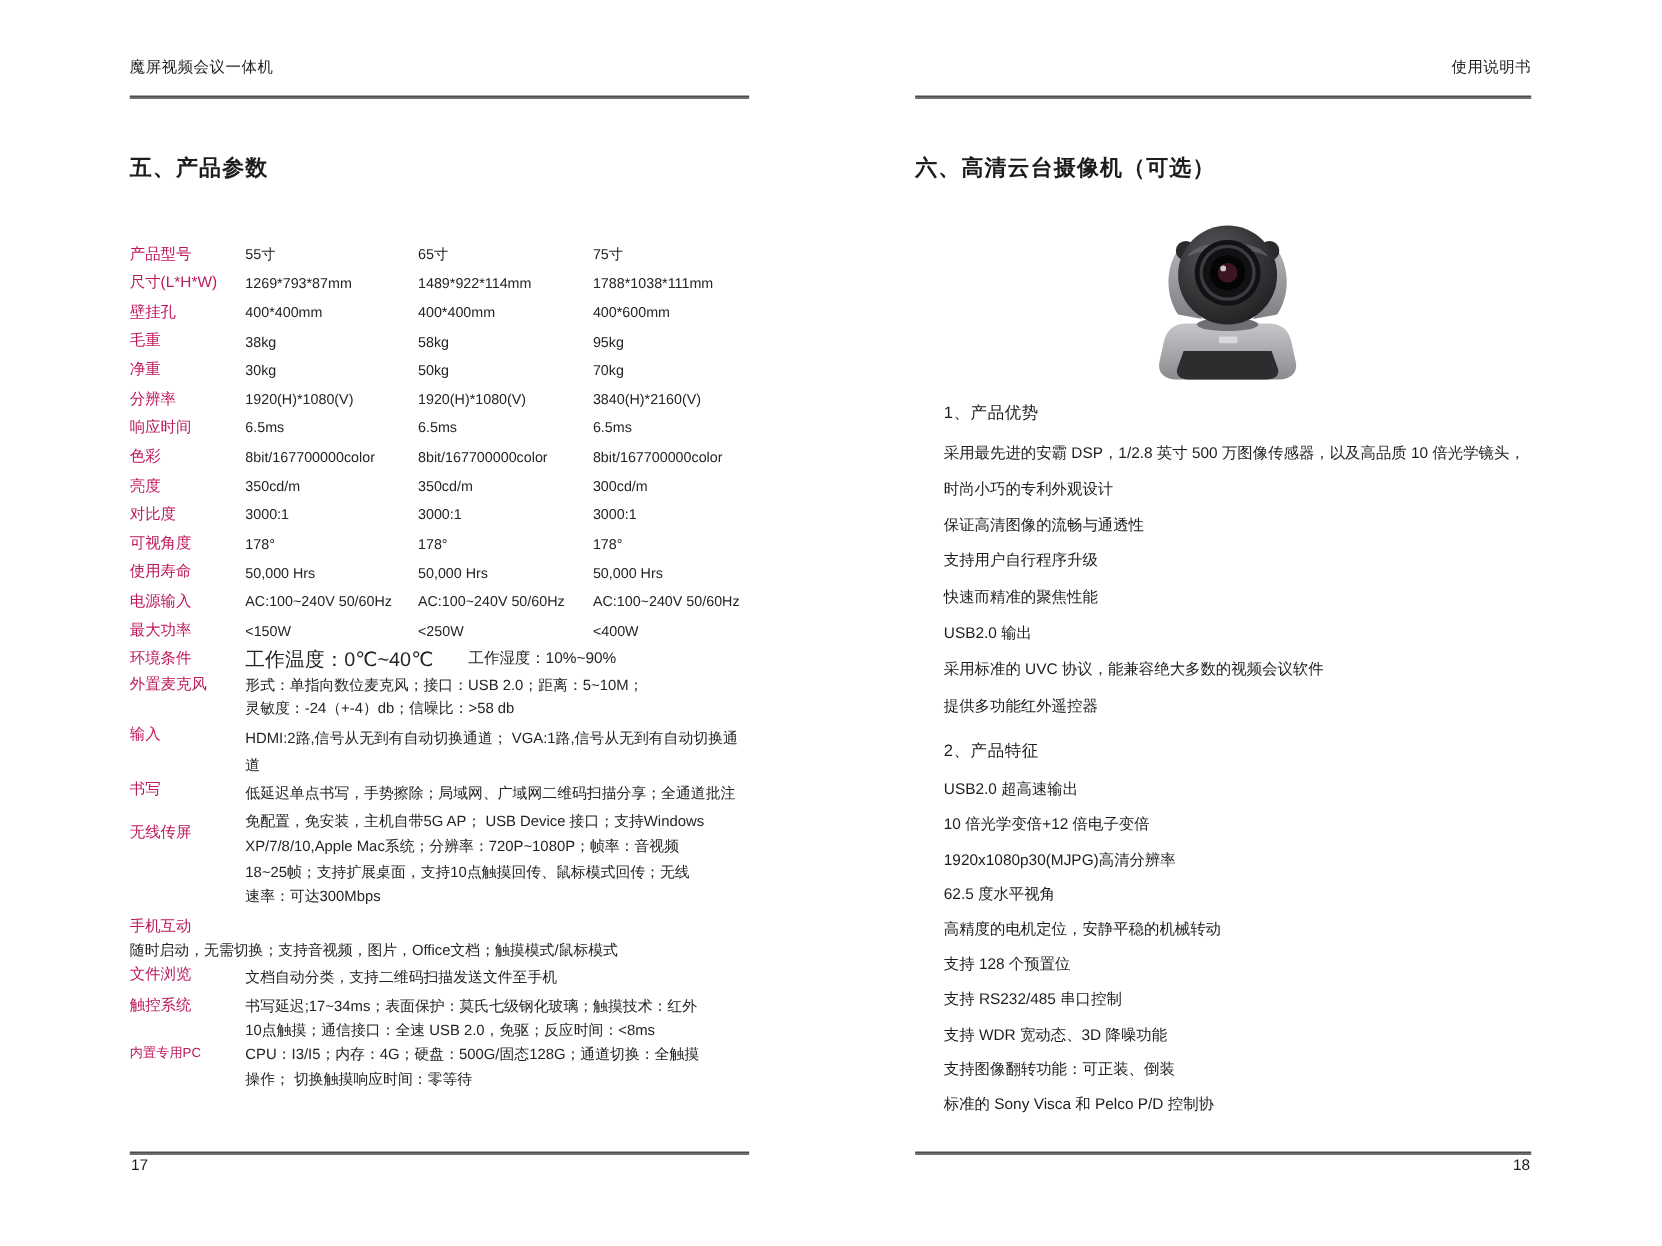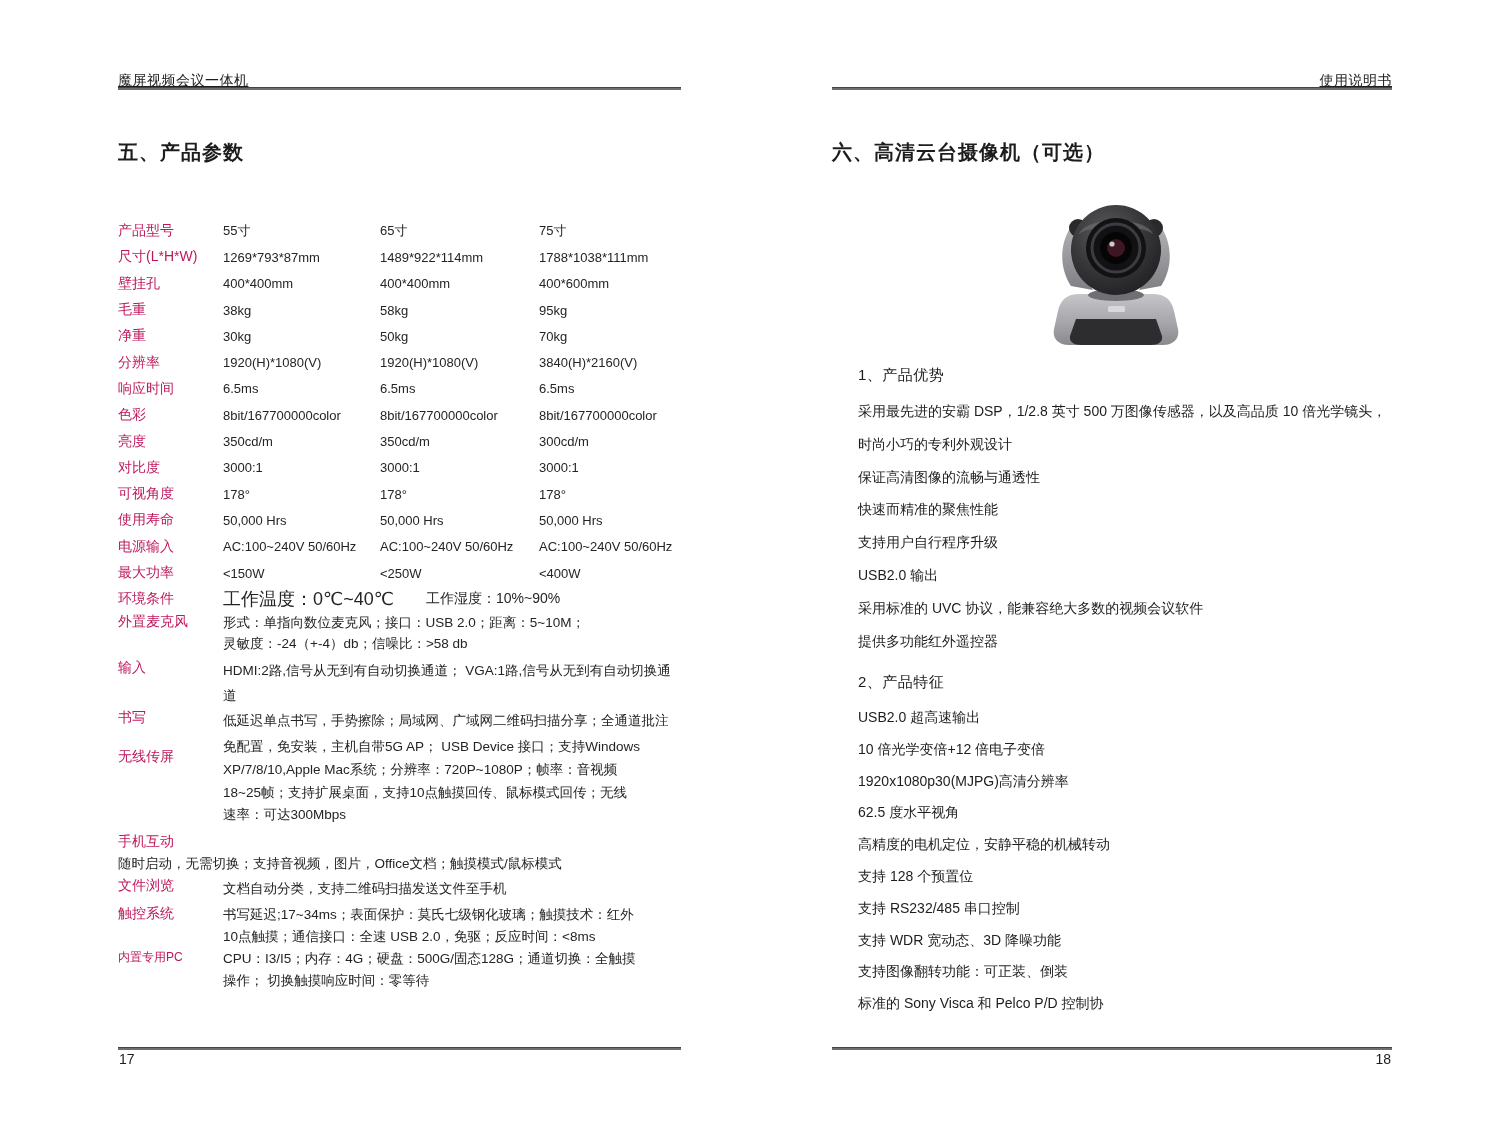--- a/index.html
+++ b/index.html
@@ -4,21 +4,21 @@
 <style>
   html,body{margin:0;padding:0;}
   body{
     width:1511px;height:1133px;background:#ffffff;position:relative;overflow:hidden;
     font-family:"Liberation Sans","DejaVu Sans",sans-serif;color:#1d1d1d;
     -webkit-font-smoothing:antialiased;
   }
   .page{position:absolute;top:0;}
   #pageL{left:118px;width:563px;}
   #pageR{left:832px;width:560px;}
-  .hdr{position:absolute;top:72px;font-size:14px;letter-spacing:.5px;text-decoration:underline;}
+  .hdr{position:absolute;top:52px;font-size:14px;letter-spacing:.5px;}
   .hdr.right{right:0;text-align:right;}
   .rule{position:absolute;height:2px;background:#6e6e6e;border-top:1px solid #444;width:100%;}
   .rule.top{top:87px;}
   .rule.bottom{top:1047px;}
   .pageno{position:absolute;top:1051px;font-size:14px;}
   .pageno.left{left:1px;}
   .pageno.right{right:1px;text-align:right;}
   .sect-title{position:absolute;top:139px;left:0;font-size:20px;font-weight:bold;letter-spacing:1px;}
 
   
@@ -242,22 +242,22 @@
     <circle cx="71" cy="58" r="16" fill="#050506"></circle>
     <circle cx="71" cy="58" r="9" fill="#3c1622"></circle>
     <circle cx="67" cy="54" r="2.6" fill="#c9c9d2"></circle>
   </svg>
 
   <div class="block" id="adv">
     <div class="sub-title">1、产品优势</div>
     <div class="pline adv-l">采用最先进的安霸 DSP，1/2.8 英寸 500 万图像传感器，以及高品质 10 倍光学镜头，</div>
     <div class="pline adv-l">时尚小巧的专利外观设计</div>
     <div class="pline adv-l">保证高清图像的流畅与通透性</div>
+    <div class="pline adv-l">支持用户自行程序升级</div>
     <div class="pline adv-l">快速而精准的聚焦性能</div>
-    <div class="pline adv-l">支持用户自行程序升级</div>
     <div class="pline adv-l">USB2.0 输出</div>
     <div class="pline adv-l">采用标准的 UVC 协议，能兼容绝大多数的视频会议软件</div>
     <div class="pline adv-l">提供多功能红外遥控器</div>
   </div>
 
   <div class="block" id="feat">
     <div class="sub-title">2、产品特征</div>
     <div class="pline feat-l">USB2.0 超高速输出</div>
     <div class="pline feat-l">10 倍光学变倍+12 倍电子变倍</div>
     <div class="pline feat-l">1920x1080p30(MJPG)高清分辨率</div>

